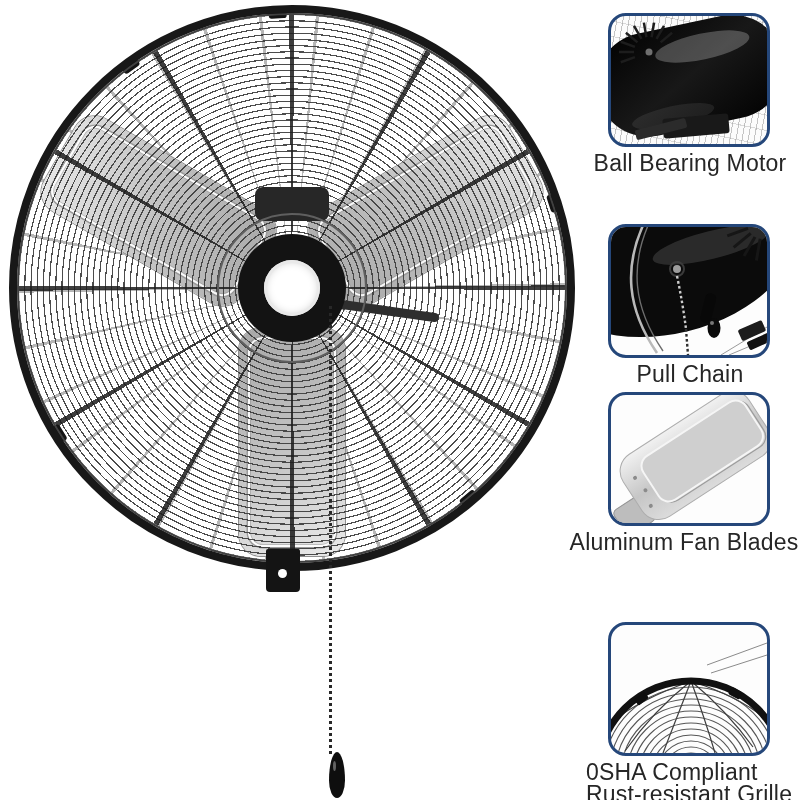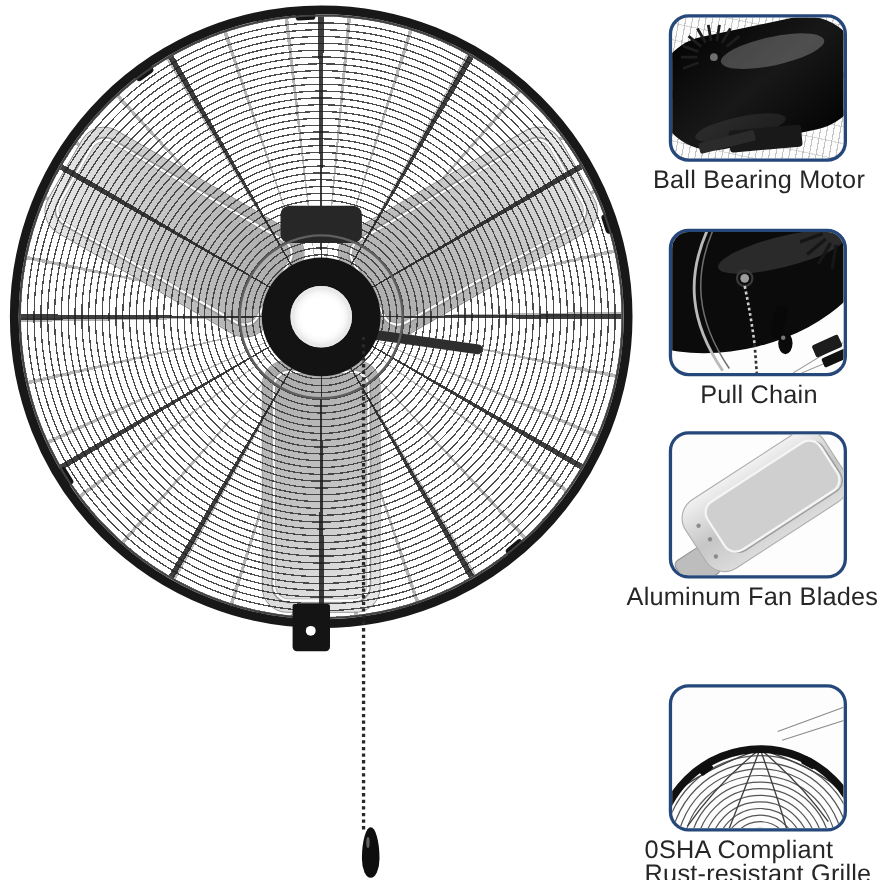--- a/index.html
+++ b/index.html
@@ -125,21 +125,21 @@
             <line x1="49.6" y1="26.4" x2="61.1" y2="16.8"></line>
           </g>
           <circle cx="38" cy="36" r="3.5" fill="#6f6f6f"></circle>
           <rect x="52" y="100" width="66" height="20" rx="3" fill="#191919" transform="rotate(-5 85 110)"></rect>
           <rect x="24" y="108" width="52" height="10" rx="2" fill="#2b2b2b" transform="rotate(-14 50 113)"></rect>
         </svg>
       </div>
       <figcaption class="co-label">Ball Bearing Motor</figcaption>
     </figure>
 
-    <figure class="callout" style="top:208px">
+    <figure class="callout" style="top:224px">
       <div class="co-box">
         <svg viewBox="0 0 156 128">
           <path d="M 118,128 L 156,112" stroke="#9a9a9a" stroke-width="1" fill="none"></path>
           <path d="M 110,128 L 156,100" stroke="#9a9a9a" stroke-width="1" fill="none"></path>
           <g transform="rotate(-14 70 40)">
             <ellipse cx="62" cy="26" rx="128" ry="78" fill="#0b0b0b"></ellipse>
           </g>
           <ellipse cx="100" cy="18" rx="60" ry="14" fill="#ffffff" opacity=".13" transform="rotate(-14 100 18)"></ellipse>
           <path d="M 34,-6 C 12,40 16,82 46,126" fill="none" stroke="#b9b9b9" stroke-width="2.6"></path>
           <path d="M 40,-8 C 18,38 22,80 52,124" fill="none" stroke="#6e6e6e" stroke-width="1.4"></path>

